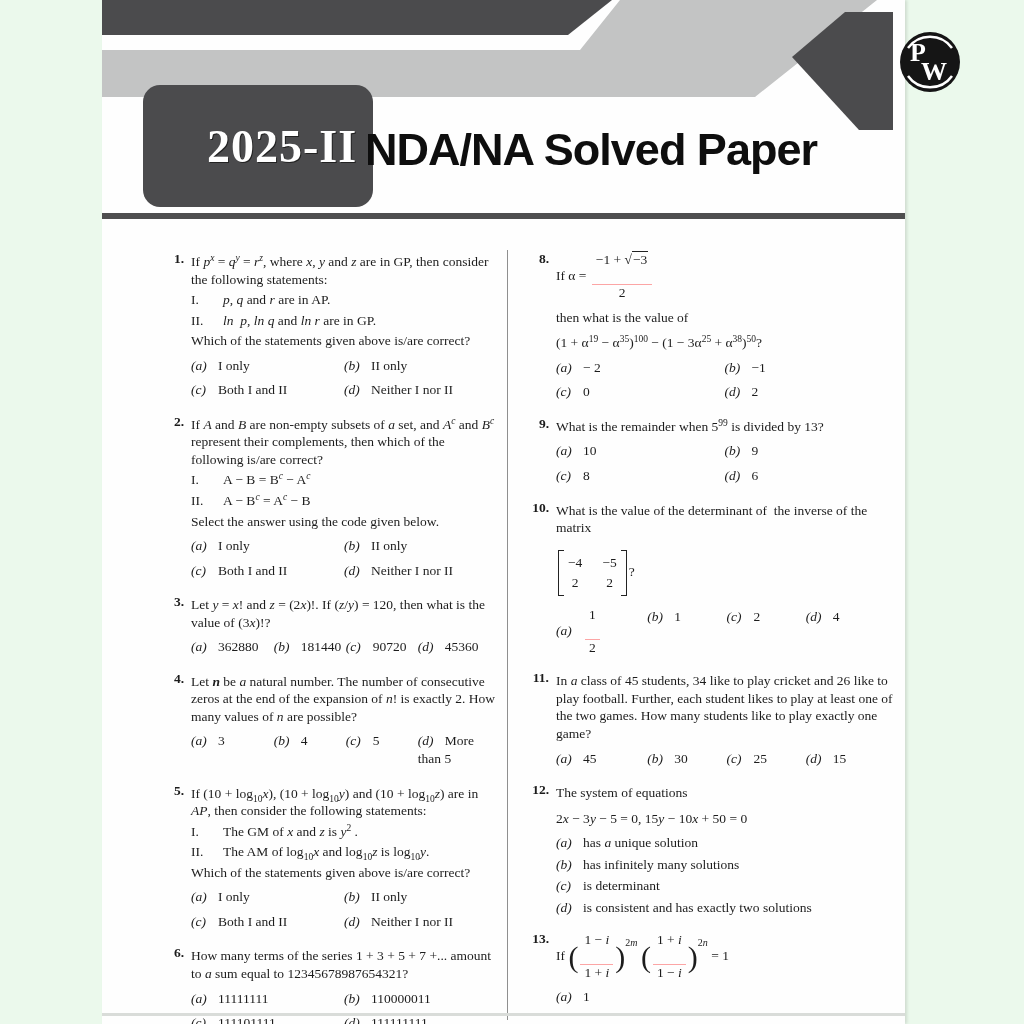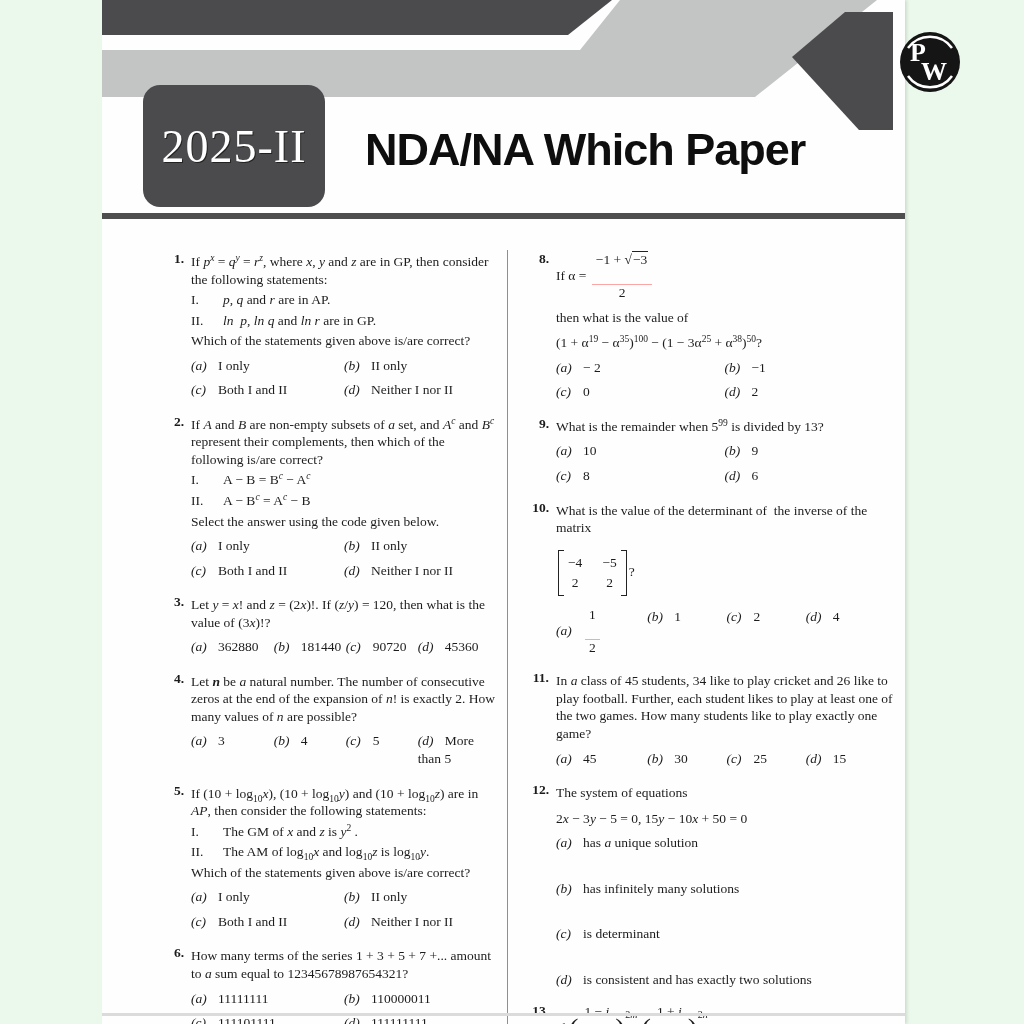--- a/index.html
+++ b/index.html
@@ -24,23 +24,24 @@
     clip-path:polygon(0 50px,478px 50px,518px 0,775px 0,653px 97px,0 97px);
   }
   .chevron{
     position:absolute;left:0;top:0;width:803px;height:132px;background:#4b4b4d;
     clip-path:polygon(690px 57px,743px 12px,791px 12px,791px 130px,757px 130px);
   }
   .year-badge{
     position:absolute;left:41px;top:85px;width:182px;height:122px;
     background:#4b4b4d;border-radius:17px;
     display:flex;align-items:center;justify-content:center;
-    color:#fff;font-weight:normal;font-size:46px;letter-spacing:1px;
+    color:#fff;font-weight:bold;font-size:46px;letter-spacing:1px;
     font-family:"Liberation Serif",serif;
     text-shadow:1px 1px 0 #222;
+    padding-left:48px;
   }
   .main-title{
     position:absolute;left:263px;top:124px;width:530px;
     font-family:"Liberation Sans",sans-serif;font-weight:bold;
     font-size:45px;color:#0e0e0e;letter-spacing:-1px;white-space:nowrap;
   }
   .header-rule{
     position:absolute;left:0;top:213px;width:803px;height:6px;background:#4e4e4f;
   }
   .bottom-rule{
@@ -60,21 +61,21 @@
   .q{display:flex;margin-bottom:14px;}
   .qnum{flex:none;width:27px;text-align:right;font-weight:bold;padding-right:7px;}
   .qmain{flex:1;min-width:0;}
   .qbody .line{margin:3px 0;}
   .qbody .gap{margin-top:8px;}
   .stmt{display:flex;margin:3px 0;}
   .stmt .sl{flex:none;width:32px;}
   .opts{display:grid;margin-top:7px;row-gap:7px;}
   .cols2{grid-template-columns:1fr 1fr;}
   .cols4{grid-template-columns:1.15fr 1fr 1fr 1.1fr;}
-  .cols1{grid-template-columns:1fr;row-gap:28px;}
+  .cols1{grid-template-columns:1fr;row-gap:4px;}
   .opt .olab{display:inline-block;min-width:27px;font-style:italic;}
   
   i{font-style:italic;}
   sup{font-size:9.5px;line-height:0;}
   sub{font-size:9.5px;line-height:0;}
   .frac{display:inline-block;text-align:center;vertical-align:middle;line-height:1.1;margin:0 2px;}
   .frac .top{display:block;border-bottom:1px solid #fca5a5;padding:0 4px 16px;}
   .frac .bot{display:block;padding-top:1px;}
   .rad{border-top:1.2px solid #222;padding:0 1px;}
   .mat{
@@ -89,21 +90,21 @@
   sup.hi{font-size:10px;vertical-align:14px;}
 </style>
 </head>
 <body>
 
 <div class="page">
   <div class="band-dark"></div>
   <div class="band-gray"></div>
   <div class="chevron"></div>
   <div class="year-badge">2025-II</div>
-  <div class="main-title">NDA/NA Which Paper</div>
+  <div class="main-title">NDA/NA Solved Paper</div>
   <div class="header-rule"></div>
 
   <div class="content">
     <div class="qcol left" id="col0">
         <div class="q">
           <div class="qnum">1.</div>
           <div class="qmain">
             <div class="qbody">
               <div class="line">If <i>p</i><sup><i>x</i></sup> = <i>q</i><sup><i>y</i></sup> = <i>r</i><sup><i>z</i></sup>, where <i>x</i>, <i>y</i> and <i>z</i> are in GP, then consider the following statements:</div>
               <div class="stmt">

